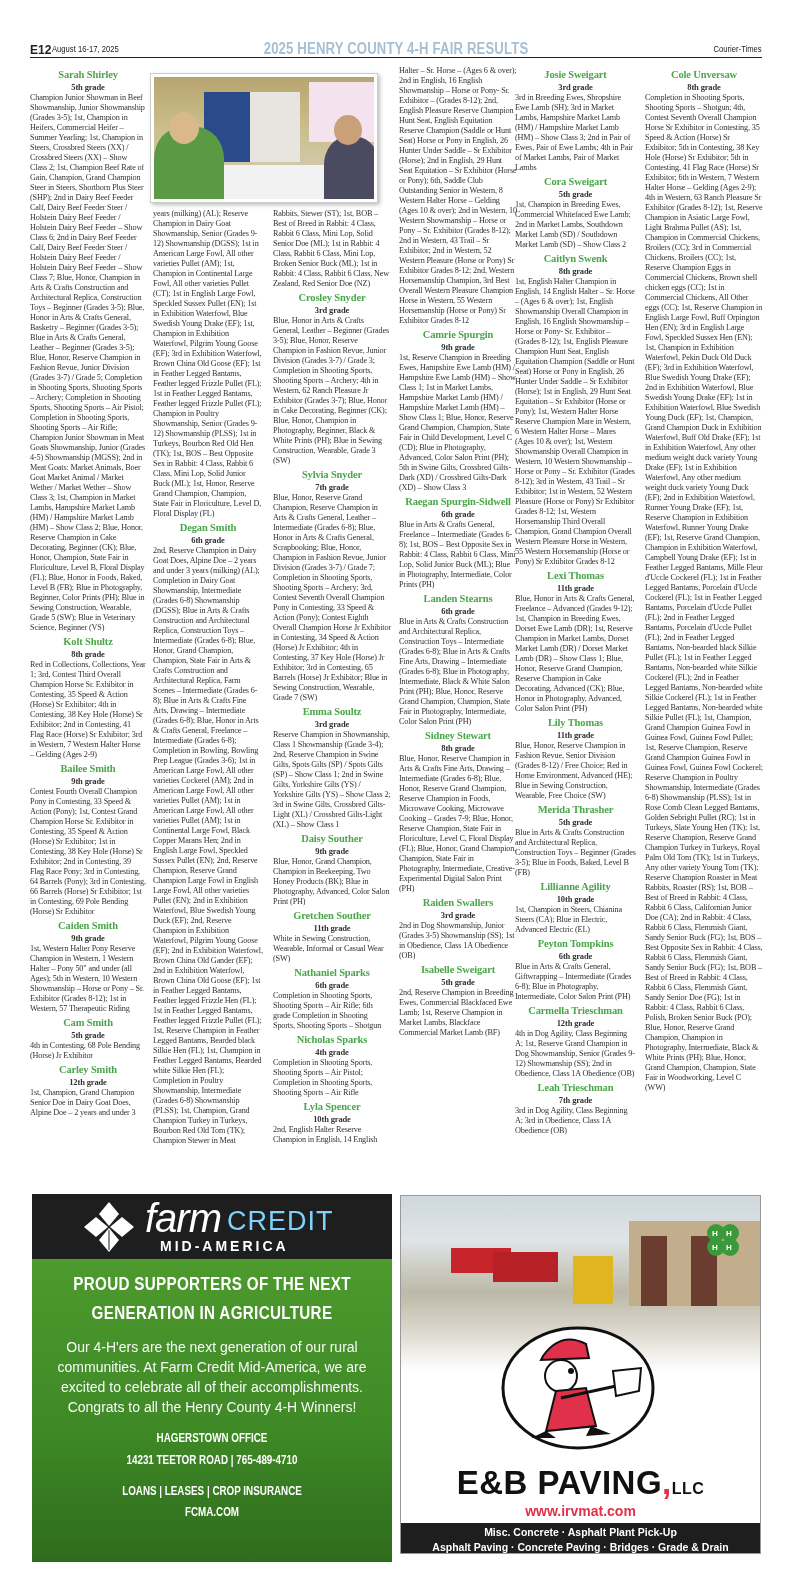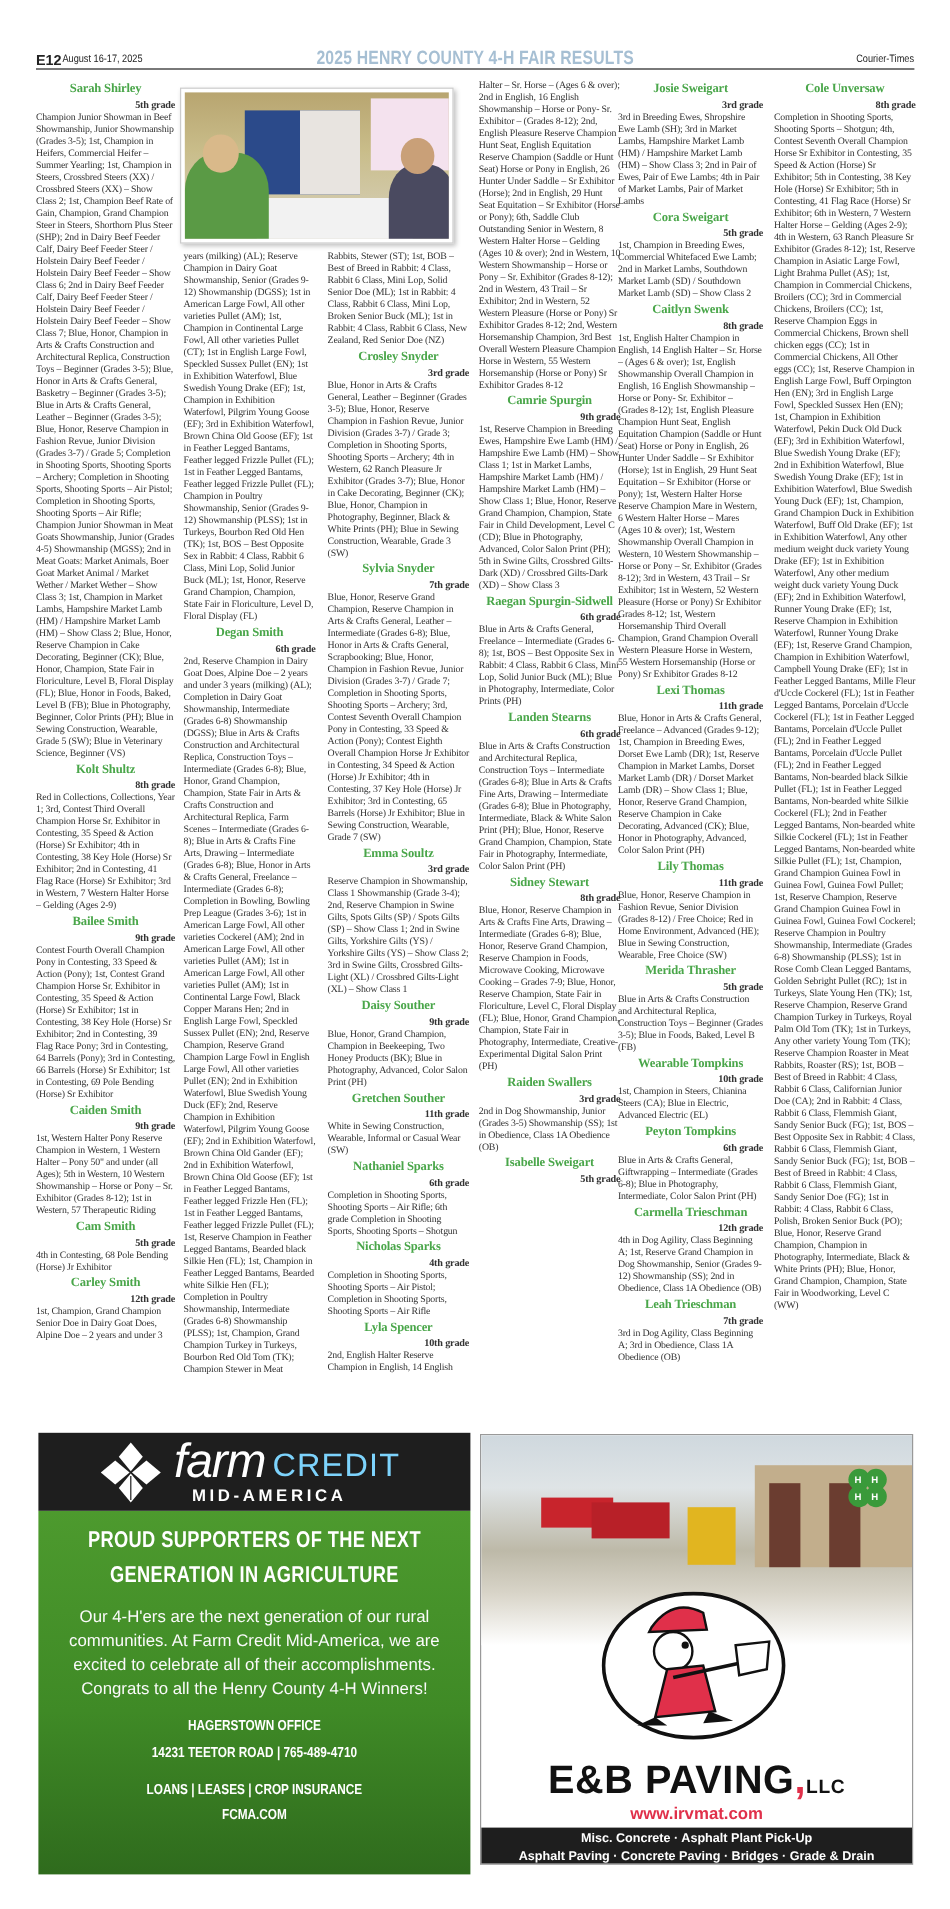--- a/index.html
+++ b/index.html
@@ -6,21 +6,21 @@
   body { width: 792px; height: 1591px; background: #ffffff; font-family: "Liberation Sans", sans-serif; color: #222; overflow: hidden; position: relative; }
   .header { position: absolute; left: 30px; top: 40px; width: 732px; height: 18px; border-bottom: 1.5px solid #222; }
   .page-num { position: absolute; left: 0; top: 3px; font-weight: bold; font-size: 12px; font-family: "Liberation Sans", sans-serif; }
   .date { position: absolute; left: 22px; top: 4px; font-size: 9px; transform: scaleX(0.85); transform-origin: left; }
   .title { position: absolute; left: 0; right: 0; top: 0; text-align: center; color: #a6bfd3; font-weight: bold; font-size: 16px; letter-spacing: 0.2px; transform: scaleX(0.82); }
   .paper { position: absolute; right: 0; top: 4px; font-size: 9px; transform: scaleX(0.85); transform-origin: right; }
 
   .col { position: absolute; font-size: 8.2px; line-height: 10px; color: #333; letter-spacing: -0.15px; font-family: Liberation Serif, serif; }
   .entry { margin-bottom: 2px; }
   .name { color: #4aa64a; font-weight: bold; font-size: 10.5px; text-align: center; line-height: 13px; margin-top: 1px; }
-  .grade { font-weight: bold; font-size: 8.5px; text-align: right; line-height: 12px; color: #333; }
+  .grade { font-weight: bold; font-size: 8.5px; text-align: center; line-height: 12px; color: #333; }
   .body { text-align: left; }
 
   .photo { position: absolute; left: 150px; top: 73px; width: 228px; height: 130px; border: 1px solid #ccc; background: #fff; padding: 3px; box-shadow: 2px 2px 4px rgba(0,0,0,0.25); }
   .photo-inner { width: 100%; height: 100%; position: relative; overflow: hidden; background: linear-gradient(180deg, #b8a570 0%, #c9bd8a 40%, #d8d2c0 100%); }
   .board { position: absolute; left: 50px; top: 15px; width: 96px; height: 70px; background: #2b4a8a; }
   .board2 { position: absolute; left: 96px; top: 15px; width: 50px; height: 70px; background: #e8e4e0; }
   .poster { position: absolute; left: 155px; top: 5px; width: 70px; height: 60px; background: #f4e2ee; }
   .person1 { position: absolute; left: 0; top: 50px; width: 70px; height: 80px; background: #5a9a45; border-radius: 40% 40% 0 0; }
   .head1 { position: absolute; left: 15px; top: 35px; width: 30px; height: 32px; background: #d9b98a; border-radius: 50%; }
   .person2 { position: absolute; left: 170px; top: 60px; width: 55px; height: 70px; background: #4a4a60; border-radius: 40% 40% 0 0; }
@@ -193,20 +193,21 @@
       <div class="body">Blue, Honor, Reserve Champion in Arts &amp; Crafts Fine Arts, Drawing – Intermediate (Grades 6-8); Blue, Honor, Reserve Grand Champion, Reserve Champion in Foods, Microwave Cooking, Microwave Cooking – Grades 7-9; Blue, Honor, Reserve Champion, State Fair in Floriculture, Level C, Floral Display (FL); Blue, Honor, Grand Champion, Champion, State Fair in Photography, Intermediate, Creative-Experimental Digital Salon Print (PH)</div>
     </div>
   <div class="entry">
       <div class="name">Raiden Swallers</div>
       <div class="grade">3rd grade</div>
       <div class="body">2nd in Dog Showmanship, Junior (Grades 3-5) Showmanship (SS); 1st in Obedience, Class 1A Obedience (OB)</div>
     </div>
   <div class="entry">
       <div class="name">Isabelle Sweigart</div>
       <div class="grade">5th grade</div>
+      <div class="body">2nd, Reserve Champion in Breeding Ewes, Commercial Blackfaced Ewe Lamb; 1st, Reserve Champion in Market Lambs, Blackface Commercial Market Lamb (BF)</div>
     </div>
 </div>
 
 <div class="col" style="left:515px; top:67px; width:121px;">
   <div class="entry">
       <div class="name">Josie Sweigart</div>
       <div class="grade">3rd grade</div>
       <div class="body">3rd in Breeding Ewes, Shropshire Ewe Lamb (SH); 3rd in Market Lambs, Hampshire Market Lamb (HM) / Hampshire Market Lamb (HM) – Show Class 3; 2nd in Pair of Ewes, Pair of Ewe Lambs; 4th in Pair of Market Lambs, Pair of Market Lambs</div>
     </div>
   <div class="entry">
@@ -228,21 +229,21 @@
       <div class="name">Lily Thomas</div>
       <div class="grade">11th grade</div>
       <div class="body">Blue, Honor, Reserve Champion in Fashion Revue, Senior Division (Grades 8-12) / Free Choice; Red in Home Environment, Advanced (HE); Blue in Sewing Construction, Wearable, Free Choice (SW)</div>
     </div>
   <div class="entry">
       <div class="name">Merida Thrasher</div>
       <div class="grade">5th grade</div>
       <div class="body">Blue in Arts &amp; Crafts Construction and Architectural Replica, Construction Toys – Beginner (Grades 3-5); Blue in Foods, Baked, Level B (FB)</div>
     </div>
   <div class="entry">
-      <div class="name">Wearable Tompkins</div>
+      <div class="name">Lillianne Agility</div>
       <div class="grade">10th grade</div>
       <div class="body">1st, Champion in Steers, Chianina Steers (CA); Blue in Electric, Advanced Electric (EL)</div>
     </div>
   <div class="entry">
       <div class="name">Peyton Tompkins</div>
       <div class="grade">6th grade</div>
       <div class="body">Blue in Arts &amp; Crafts General, Giftwrapping – Intermediate (Grades 6-8); Blue in Photography, Intermediate, Color Salon Print (PH)</div>
     </div>
   <div class="entry">
       <div class="name">Carmella Trieschman</div>

